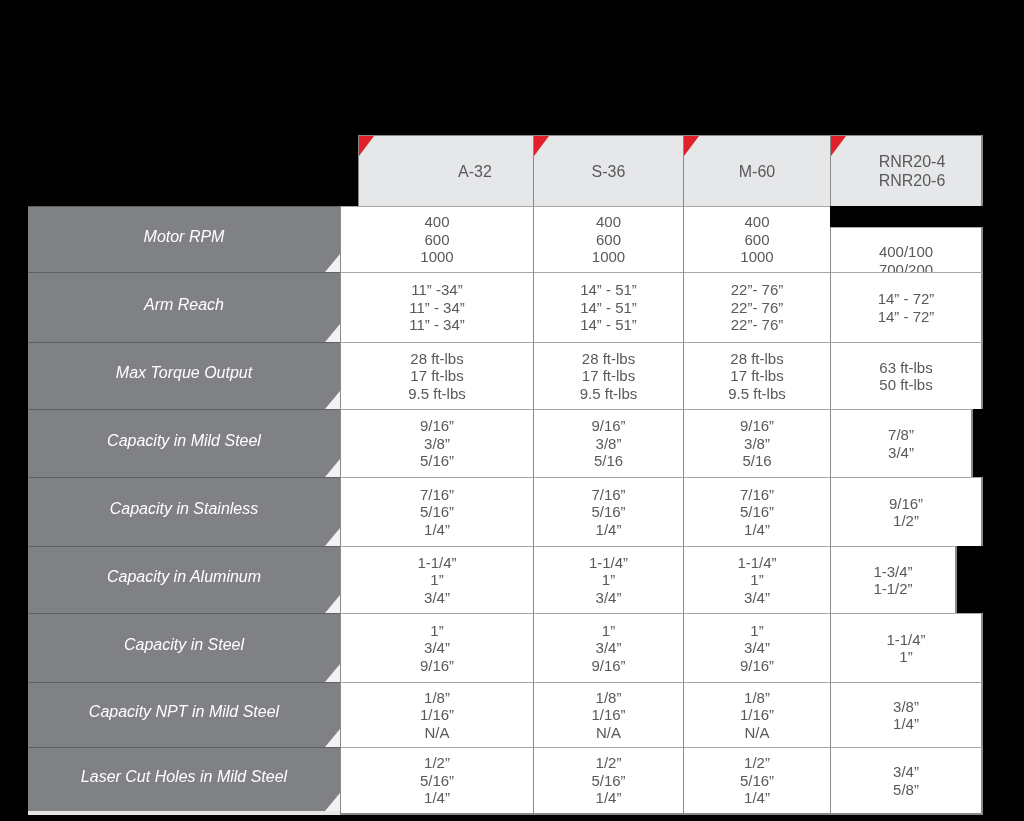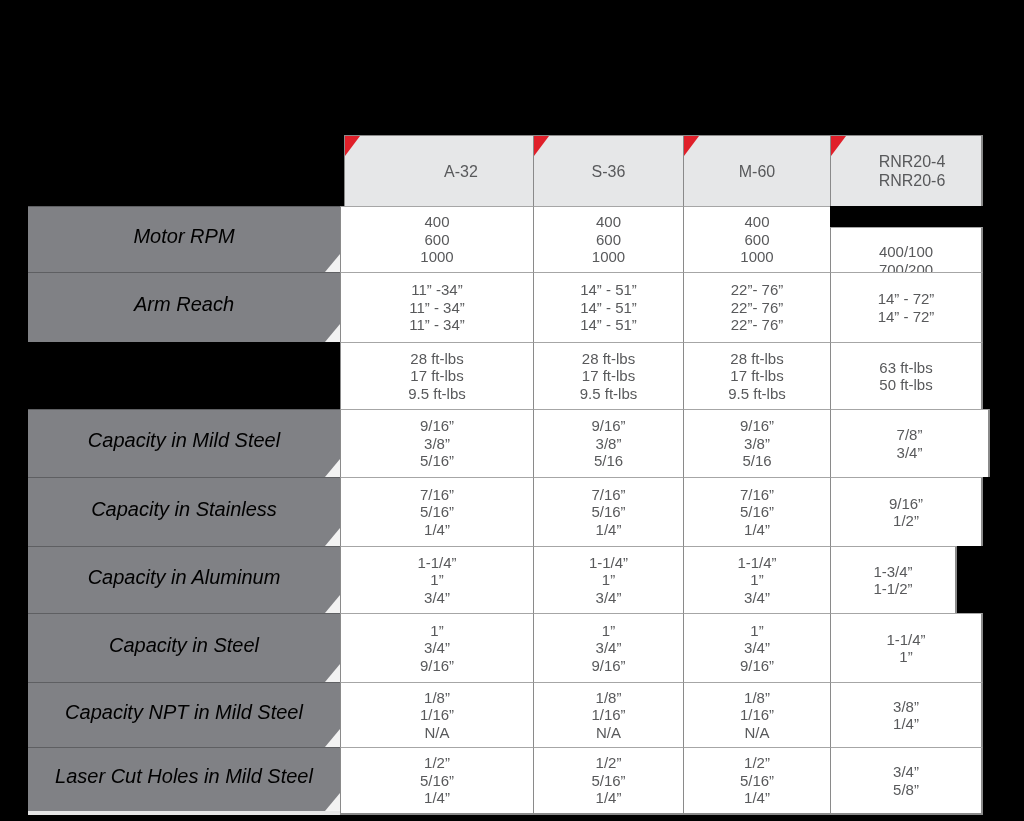--- a/index.html
+++ b/index.html
@@ -53,23 +53,23 @@
     .label-cell {
       position: absolute;
       left: 28px;
       width: 312px;
       background: #808185;
       border-top: 1px solid #5e5f62;
       box-sizing: border-box;
       display: flex;
       align-items: center;
       justify-content: center;
-      color: #000000;
+      color: #ffffff;
       font-style: italic;
-      font-size: 20px;
+      font-size: 16px;
       white-space: nowrap;
     }
     .label-cell .label-text { margin-top: -6px; }
     .corner-notch {
       position: absolute;
       right: 0;
       bottom: 0;
       width: 0;
       height: 0;
       border-bottom: 18px solid #f2f2f2;
@@ -92,21 +92,21 @@
       white-space: pre-line;
     }
     .data-cell.last { border-right: 2px solid #8a8a8a; }
     .data-cell.bottom { border-bottom: 2px solid #8a8a8a; }
   </style>
 </head>
 <body>
 
 <div class="spec-table">
 
-  <div class="hdr-cell" style="left:344px;width:193px;padding-left:40px;">
+  <div class="hdr-cell" style="left:358px;width:193px;padding-left:40px;">
     <span class="red-flag"></span>
     <span>A-32</span>
   </div>
   <div class="hdr-cell" style="left:533px;width:150px;">
     <span class="red-flag"></span>
     <span>S-36</span>
   </div>
   <div class="hdr-cell" style="left:683px;width:147px;">
     <span class="red-flag"></span>
     <span>M-60</span>
@@ -142,20 +142,24 @@
 11” - 34”</div>
   <div class="data-cell" style="left:533px;top:272px;width:150px;height:70px;">14” - 51”
 14” - 51”
 14” - 51”</div>
   <div class="data-cell" style="left:683px;top:272px;width:147px;height:70px;">22”- 76”
 22”- 76”
 22”- 76”</div>
   <div class="data-cell last" style="left:830px;top:272px;width:153px;height:70px;">14” - 72”
 14” - 72”</div>
 
+  <div class="label-cell" style="top:342px;height:67px;">
+    <span class="label-text">Max Torque Output</span>
+    <span class="corner-notch"></span>
+  </div>
   <div class="data-cell" style="left:340px;top:342px;width:193px;height:67px;">28 ft-lbs
 17 ft-lbs
 9.5 ft-lbs</div>
   <div class="data-cell" style="left:533px;top:342px;width:150px;height:67px;">28 ft-lbs
 17 ft-lbs
 9.5 ft-lbs</div>
   <div class="data-cell" style="left:683px;top:342px;width:147px;height:67px;">28 ft-lbs
 17 ft-lbs
 9.5 ft-lbs</div>
   <div class="data-cell last" style="left:830px;top:342px;width:153px;height:67px;text-align:right;">63 ft-lbs
@@ -167,21 +171,21 @@
   </div>
   <div class="data-cell" style="left:340px;top:409px;width:193px;height:68px;">9/16”
 3/8”
 5/16”</div>
   <div class="data-cell" style="left:533px;top:409px;width:150px;height:68px;">9/16”
 3/8”
 5/16</div>
   <div class="data-cell" style="left:683px;top:409px;width:147px;height:68px;">9/16”
 3/8”
 5/16</div>
-  <div class="data-cell last" style="left:830px;top:409px;width:160px;height:68px;">7/8”
+  <div class="data-cell last" style="left:830px;top:409px;width:143px;height:68px;">7/8”
 3/4”</div>
 
   <div class="label-cell" style="top:477px;height:69px;">
     <span class="label-text">Capacity in Stainless</span>
     <span class="corner-notch"></span>
   </div>
   <div class="data-cell" style="left:340px;top:477px;width:193px;height:69px;">7/16”
 5/16”
 1/4”</div>
   <div class="data-cell" style="left:533px;top:477px;width:150px;height:69px;">7/16”

